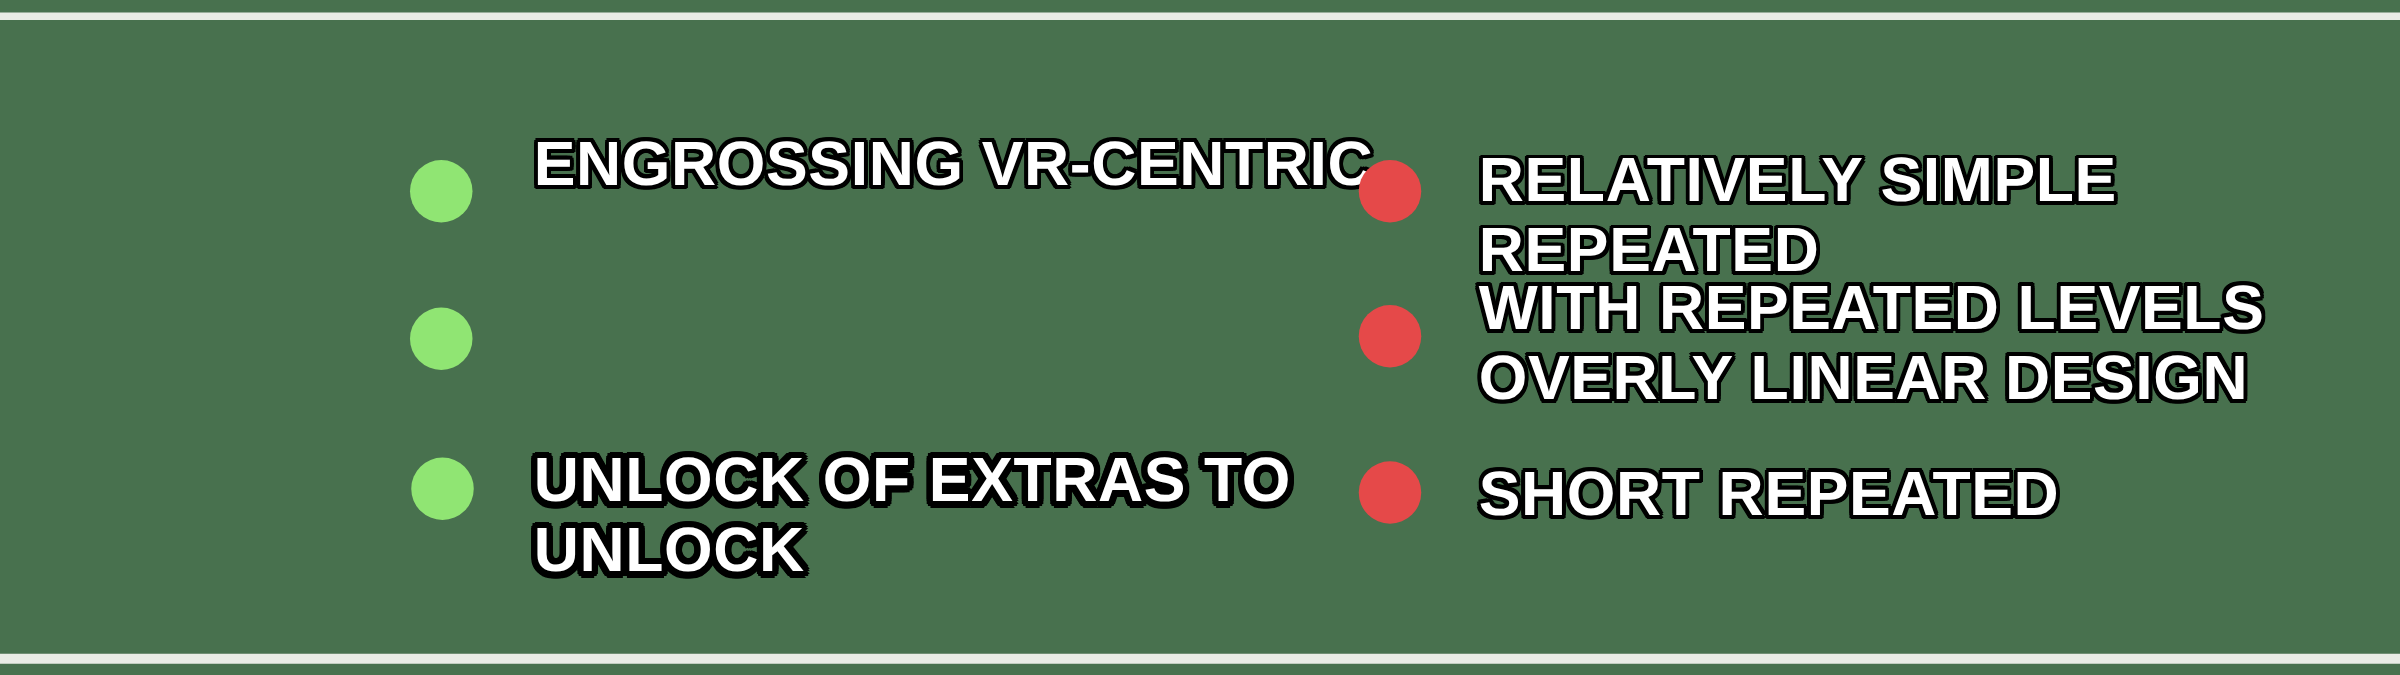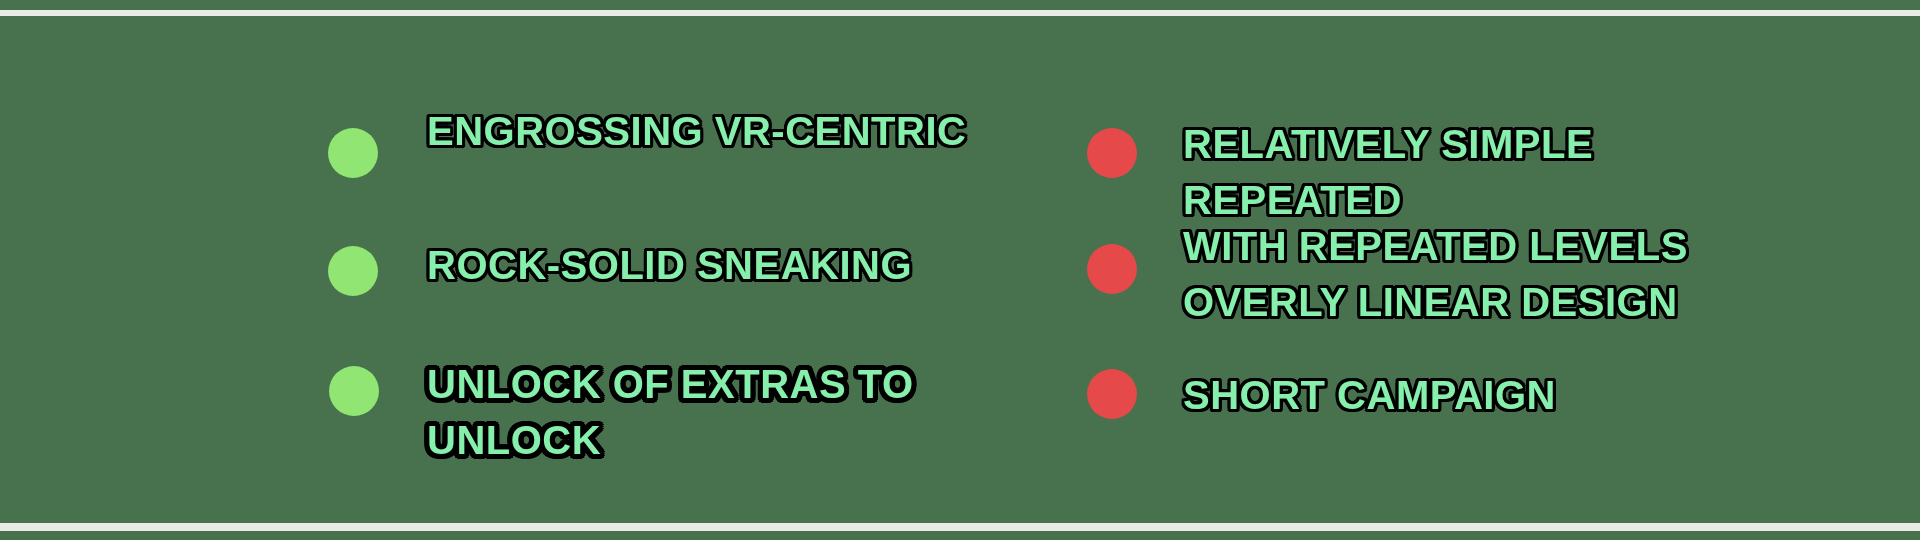--- a/index.html
+++ b/index.html
@@ -28,22 +28,22 @@
     position: absolute;
     width: 50px;
     height: 50px;
     border-radius: 50%;
   }
   .dot.pro { background: #90E573; }
   .dot.con { background: #E54949; }
 
   .txt {
     position: absolute;
-    color: #86efac;
-    font-size: 40px;
+    color: #ffffff;
+    font-size: 50px;
     line-height: 56px;
     font-weight: bold;
     letter-spacing: 0.5px;
     text-shadow:
        3px 0 0 #000, -3px 0 0 #000, 0 3px 0 #000, 0 -3px 0 #000,
        2px 2px 0 #000, -2px 2px 0 #000, 2px -2px 0 #000, -2px -2px 0 #000,
        3px 2px 0 #000, -3px 2px 0 #000, 3px -2px 0 #000, -3px -2px 0 #000,
        2px 3px 0 #000, -2px 3px 0 #000, 2px -3px 0 #000, -2px -3px 0 #000;
   }
   .txt.heavy {
@@ -67,24 +67,20 @@
 
   <div class="stripe stripe-top"></div>
   <div class="stripe stripe-bottom"></div>
 
   <div class="dot pro" style="left:328px; top:128px;"></div>
   <div class="txt" style="left:427px; top:103px;">
     <span class="line">ENGROSSING VR-CENTRIC</span>
   </div>
 
   <div class="dot pro" style="left:328px; top:246px;"></div>
-  <div class="txt" style="left:427px; top:237px;">
-    <span class="line">ROCK-SOLID SNEAKING</span>
-    <span class="line"></span>
-  </div>
 
   <div class="dot pro" style="left:329px; top:366px;"></div>
   <div class="txt heavy" style="left:427px; top:356px;">
     <span class="line">UNLOCK OF EXTRAS TO</span>
     <span class="line">UNLOCK</span>
   </div>
 
   <div class="dot con" style="left:1087px; top:128px;"></div>
   <div class="txt" style="left:1183px; top:116px;">
     <span class="line">RELATIVELY SIMPLE</span>
@@ -92,17 +88,17 @@
   </div>
 
   <div class="dot con" style="left:1087px; top:244px;"></div>
   <div class="txt" style="left:1183px; top:218px;">
     <span class="line">WITH REPEATED LEVELS</span>
     <span class="line">OVERLY LINEAR DESIGN</span>
   </div>
 
   <div class="dot con" style="left:1087px; top:369px;"></div>
   <div class="txt" style="left:1183px; top:367px;">
-    <span class="line">SHORT CAMPAIGN</span>
+    <span class="line">SHORT REPEATED</span>
     <span class="line"></span>
   </div>
 
 </div>
 
 </body></html>

